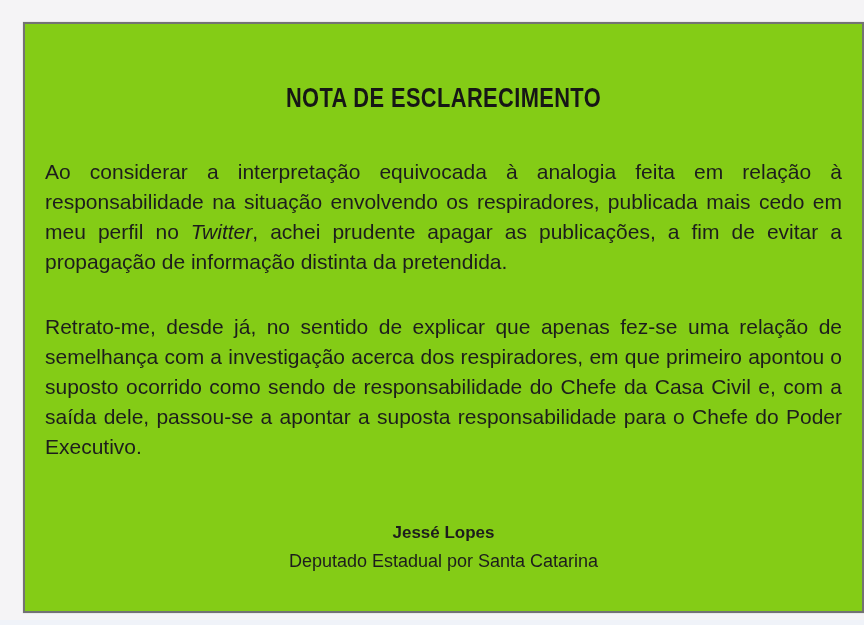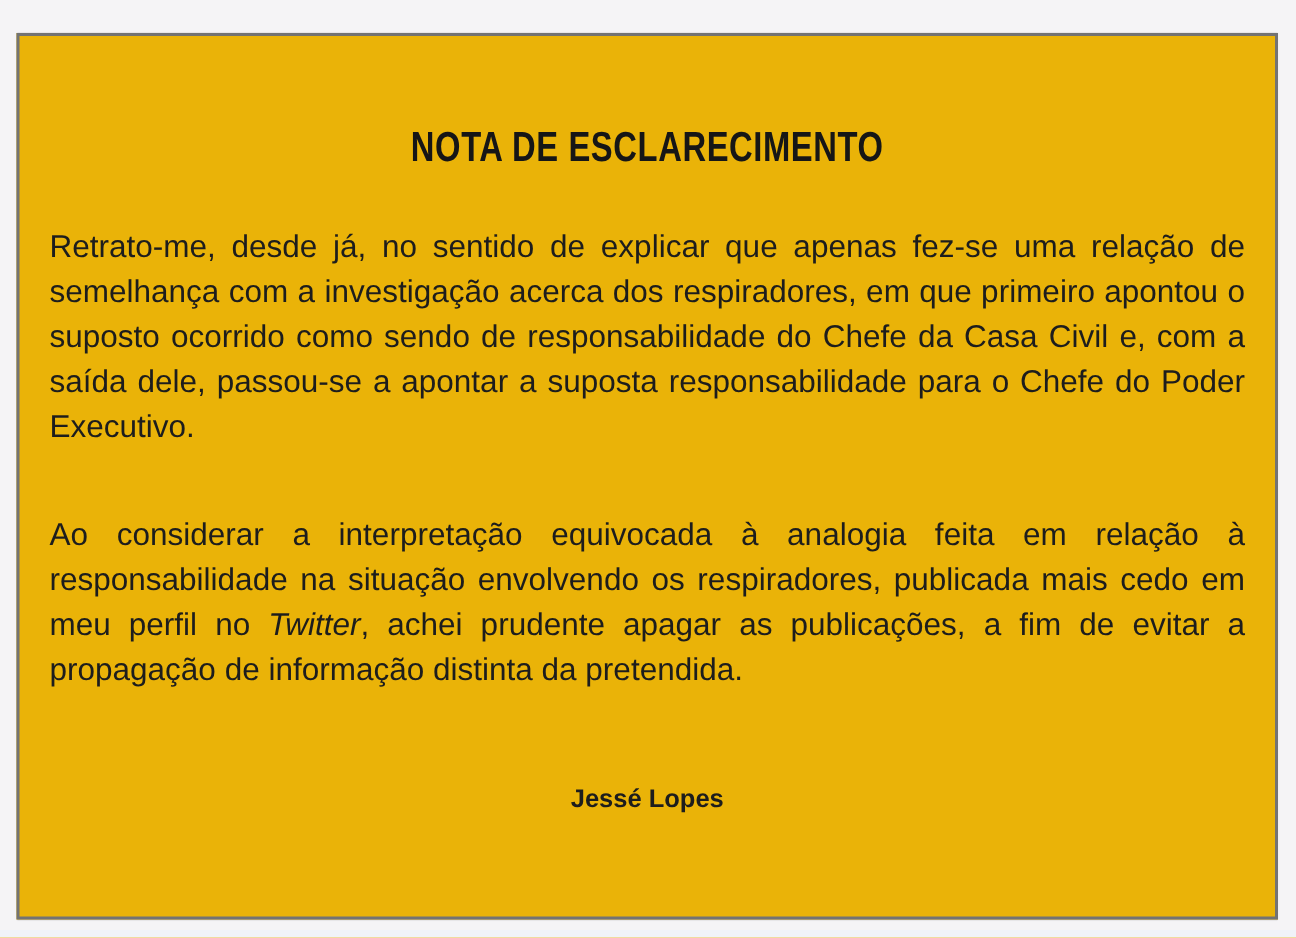--- a/index.html
+++ b/index.html
@@ -13,26 +13,26 @@
     font-family: "Liberation Sans", sans-serif;
     overflow: hidden;
     position: relative;
   }
   .page {
     position: absolute;
     inset: 0;
   }
   .document {
     position: absolute;
-    left: 11px;
+    left: 23px;
     top: 22px;
     width: 841px;
     height: 591px;
     box-sizing: border-box;
-    background: #eab308;
+    background: #84cc16;
     border: 2px solid #737373;
     box-shadow: 0 0 1px rgba(0,0,0,0.25);
     padding: 0 14px;
   }
   .title {
     margin: 57px 0 0 0;
     font-size: 28px;
     line-height: 34px;
     font-weight: bold;
     text-align: center;
@@ -78,22 +78,23 @@
     background: #f0f3f9;
   }
 </style>
 </head>
 <body>
 
 <div class="page">
   <div class="document">
     <h1 class="title">NOTA DE ESCLARECIMENTO</h1>
 
+    <p class="body-paragraph para1"><span>Ao considerar a interpretação equivocada à analogia feita em relação à responsabilidade na situação envolvendo os respiradores, publicada mais cedo em meu perfil no </span><em>Twitter</em><span>, achei prudente apagar as publicações, a fim de evitar a propagação de informação distinta da pretendida.</span></p>
+
     <p class="body-paragraph para2">Retrato-me, desde já, no sentido de explicar que apenas fez-se uma relação de semelhança com a investigação acerca dos respiradores, em que primeiro apontou o suposto ocorrido como sendo de responsabilidade do Chefe da Casa Civil e, com a saída dele, passou-se a apontar a suposta responsabilidade para o Chefe do Poder Executivo.</p>
-
-    <p class="body-paragraph para1"><span>Ao considerar a interpretação equivocada à analogia feita em relação à responsabilidade na situação envolvendo os respiradores, publicada mais cedo em meu perfil no </span><em>Twitter</em><span>, achei prudente apagar as publicações, a fim de evitar a propagação de informação distinta da pretendida.</span></p>
 
     <div class="signature">
       <div class="sig-name">Jessé Lopes</div>
+      <div class="sig-role">Deputado Estadual por Santa Catarina</div>
     </div>
   </div>
   <div class="bottom-strip"></div>
 </div>
 
 </body></html>

